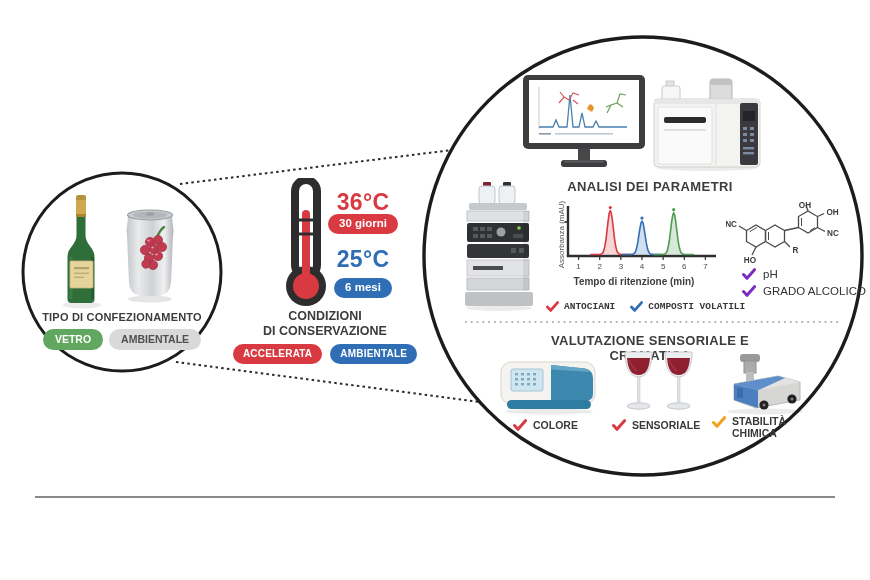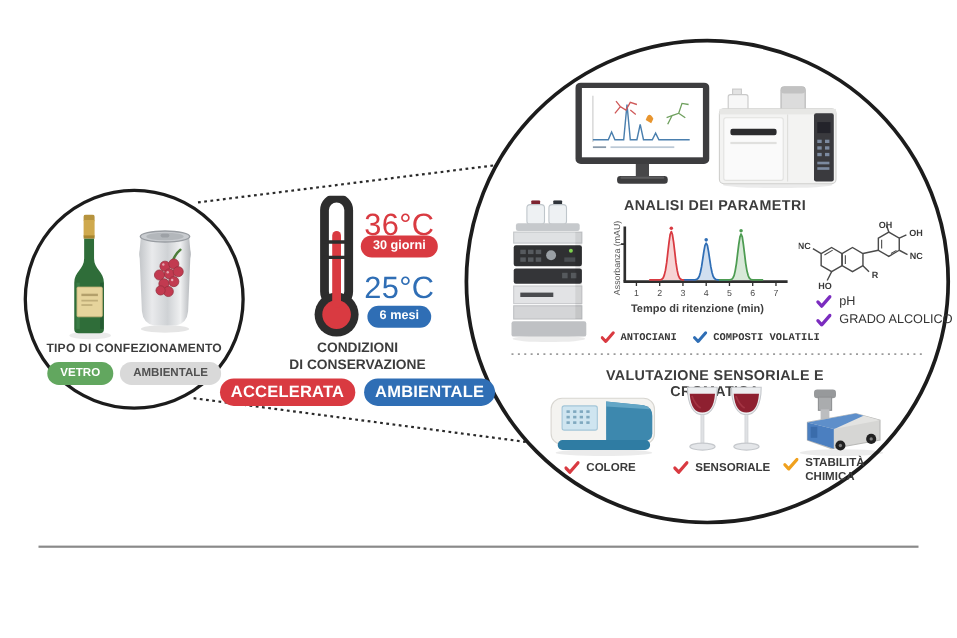--- a/index.html
+++ b/index.html
@@ -7,25 +7,25 @@
          font-family:"Liberation Sans",sans-serif;}
   #overlay{position:absolute;left:0;top:0;z-index:0;}
   .abs{position:absolute;z-index:1;}
   .center{text-align:center;}
   .h1{font-weight:bold;color:#3c3c3c;}
   .pill{display:inline-block;border-radius:999px;font-weight:bold;line-height:1;}
   .pill-green{background:var(--green,#62a75f);color:#fff;padding:5px 12px;font-size:10.5px;}
   .pill-gray{background:var(--gray-pill,#d9d9d9);color:#505050;padding:5px 12px;font-size:10.5px;}
   .pill-red{background:var(--red,#d93a41);color:#fff;}
   .pill-blue{background:var(--blue,#2f6eb5);color:#fff;}
-  .temp{font-size:28px;font-weight:normal;letter-spacing:.3px;}
+  .temp{font-size:23px;font-weight:bold;letter-spacing:.3px;}
   .temp-hot{color:var(--red,#d93a41);}
   .temp-cold{color:var(--blue,#2f6eb5);}
   .duration{padding:4px 11px;font-size:11.5px;}
-  .cond-pill{padding:5px 10px;font-size:15px;letter-spacing:.2px;}
+  .cond-pill{padding:5px 10px;font-size:10px;letter-spacing:.2px;}
   .chk{flex:0 0 auto;}
   .legend-row{display:flex;align-items:center;gap:15px;}
   .legend-item{display:flex;align-items:center;gap:5px;font-size:9.5px;font-weight:bold;color:#383838;font-family:Liberation Mono, monospace;}
   .param-item{display:flex;align-items:center;gap:7px;font-size:11.5px;font-weight:normal;color:#333;margin-bottom:5px;}
   .eval-item{display:flex;align-items:flex-start;gap:6px;font-size:10.5px;font-weight:bold;color:#3a3a3a;line-height:1.18;}
   .ylabel{position:absolute;left:-22px;top:30px;width:70px;text-align:center;
           transform:rotate(-90deg);font-size:8px;color:#555;}
   .xlabel{position:absolute;left:10px;top:76px;width:152px;text-align:center;
           font-size:10px;font-weight:bold;color:#3e3e3e;}
   .footer-rule{position:absolute;left:35px;top:496px;width:800px;border-top:2px solid #8a8a8a;z-index:1;}

